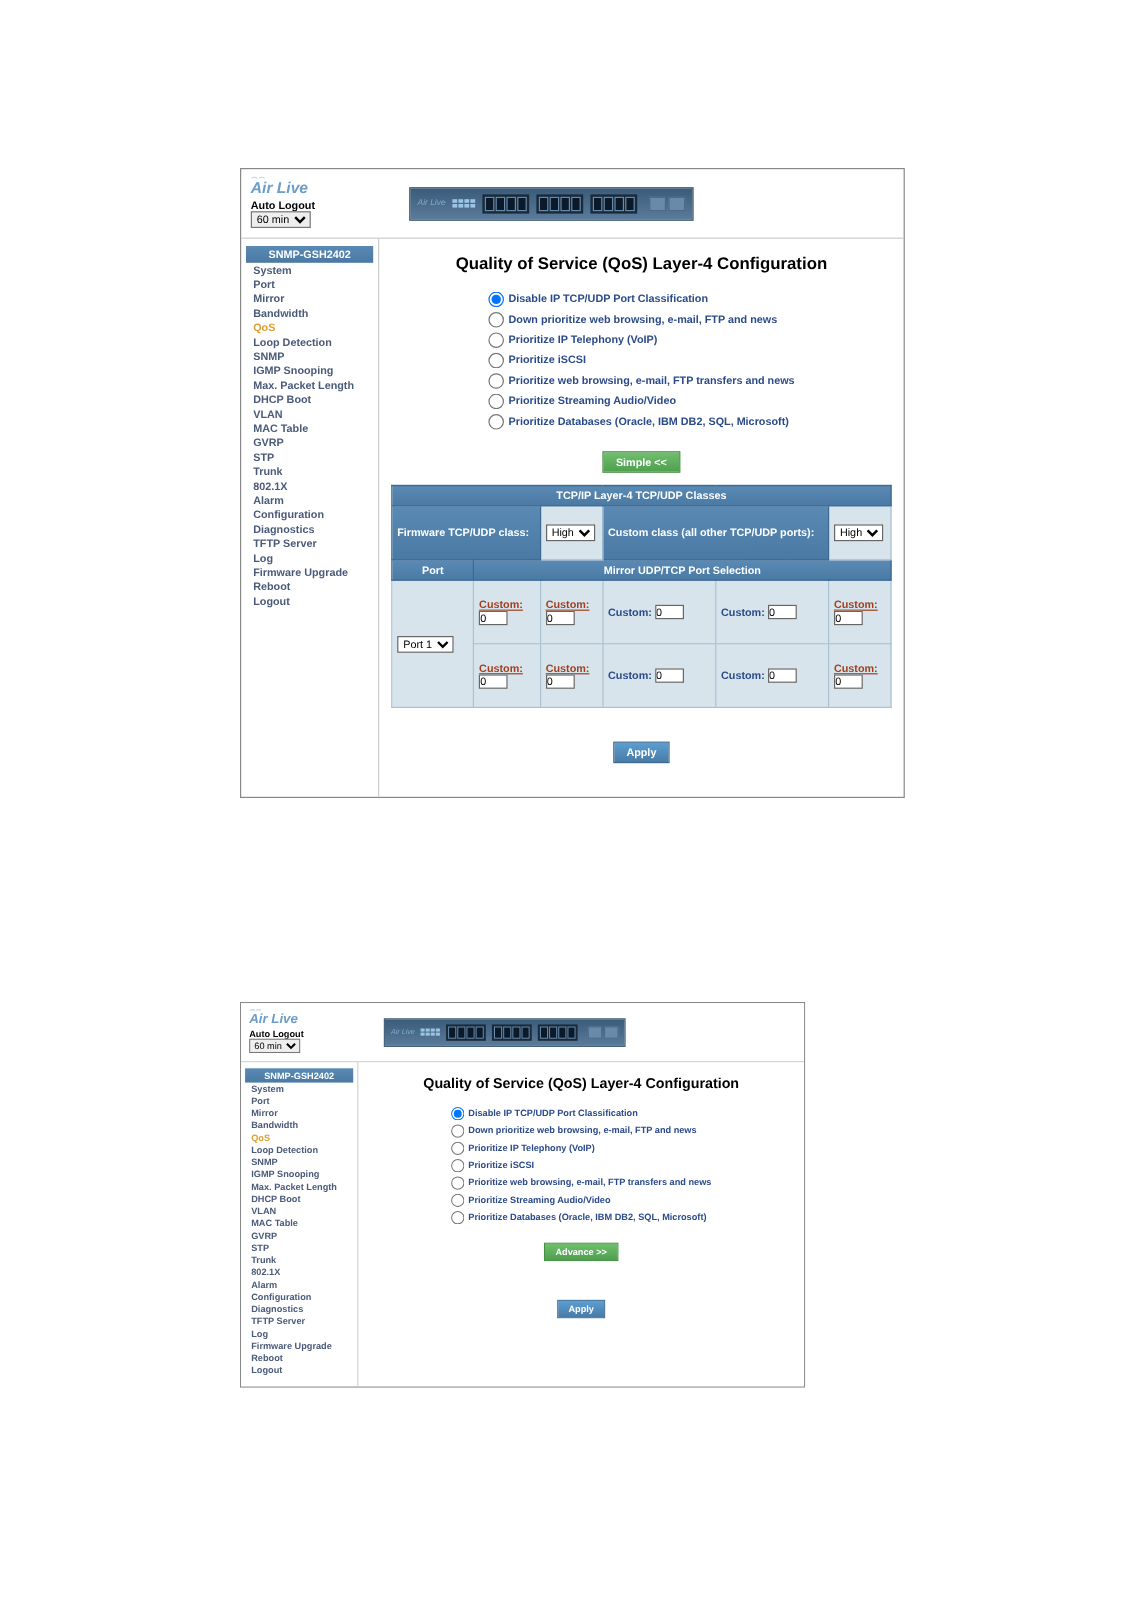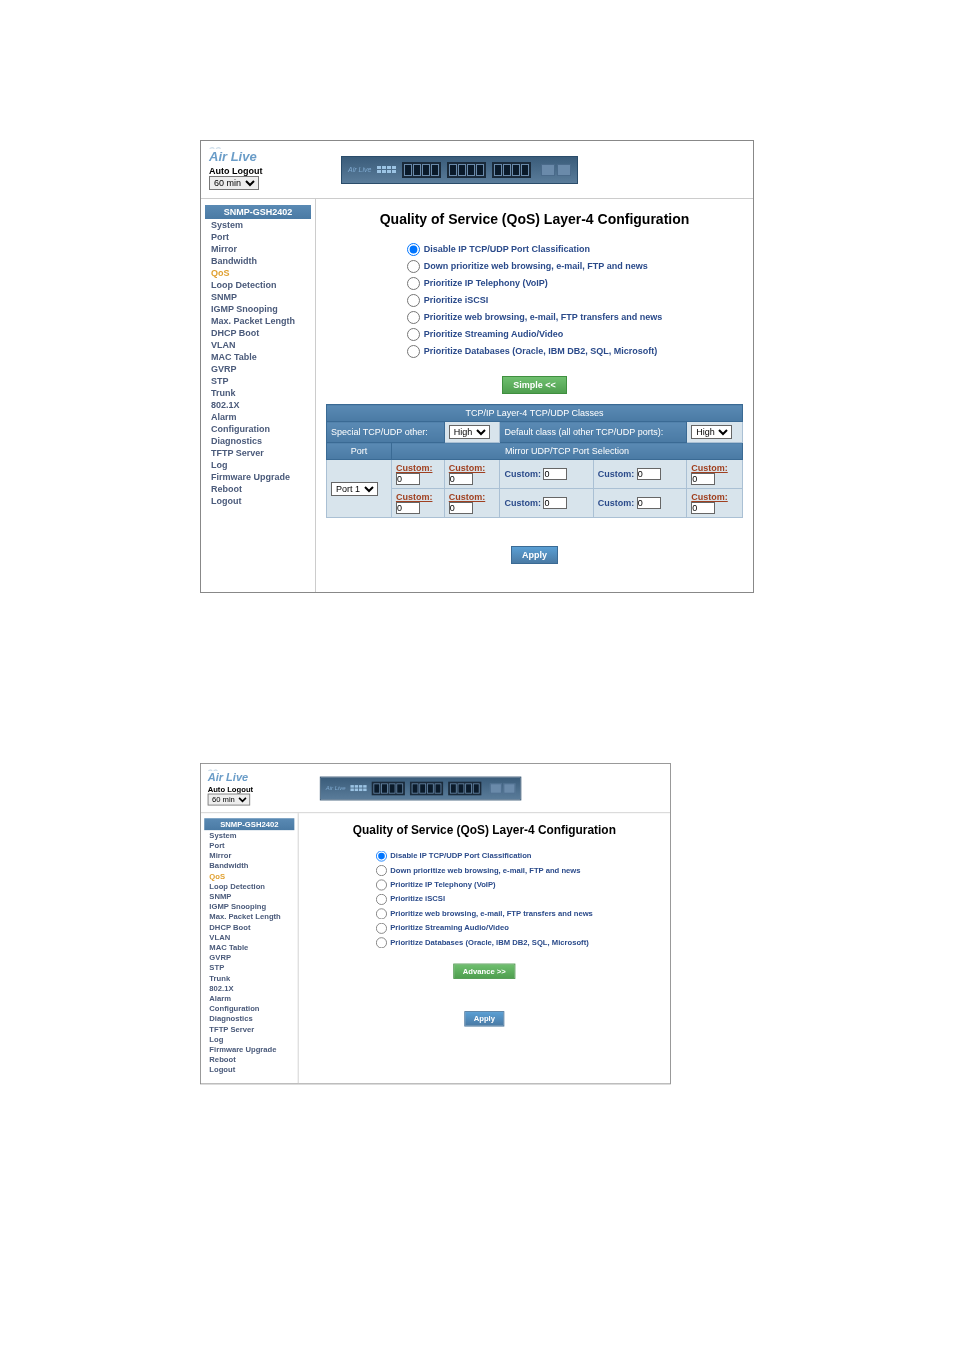--- a/index.html
+++ b/index.html
@@ -77,29 +77,29 @@
     border:1px solid #3f8f3f;
     cursor:pointer;
     margin:4px 0 10px 0;
   }
   .apply-btn { background: linear-gradient(#5a9fd4,#4a7aa4); border-color:#3a6a94; margin-top:10px; }
   
   .qos-table { width:100%; border-collapse:collapse; font-size:9px; }
   .qos-table th {
     background: linear-gradient(#5a8ab4,#4a7aa4);
     color:#fff;
-    font-weight:normal;
+    font-weight:bold;
     padding:3px 4px;
     border:1px solid #3a6a94;
     text-align:left;
   }
   .qos-table th.center { text-align:center; }
   .qos-table td {
     background:#d8e4ec;
-    padding:3px 4px;
+    padding:15px 4px;
     border:1px solid #aac0d4;
     font-weight:bold;
     color:#2a4a8a;
     text-align:left;
   }
   .qos-table select, .qos-table input[type=text] {
     font-size:9px; border:1px solid #666; background:#fff;
   }
   .qos-table input[type=text] { width:24px; }
   .custom-cell span { display:block; color:#a04020; text-decoration:underline; font-weight:bold; }
@@ -201,25 +201,25 @@
       <div class="radio-list" id="radio-list-1"><div class="radio-row"><input type="radio" name="qos-radio-list-1" checked="" style=""><span>Disable IP TCP/UDP Port Classification</span></div><div class="radio-row"><input type="radio" name="qos-radio-list-1" style=""><span>Down prioritize web browsing, e-mail, FTP and news</span></div><div class="radio-row"><input type="radio" name="qos-radio-list-1" style=""><span>Prioritize IP Telephony (VoIP)</span></div><div class="radio-row"><input type="radio" name="qos-radio-list-1" style=""><span>Prioritize iSCSI</span></div><div class="radio-row"><input type="radio" name="qos-radio-list-1" style=""><span>Prioritize web browsing, e-mail, FTP transfers and news</span></div><div class="radio-row"><input type="radio" name="qos-radio-list-1" style=""><span>Prioritize Streaming Audio/Video</span></div><div class="radio-row"><input type="radio" name="qos-radio-list-1" style=""><span>Prioritize Databases (Oracle, IBM DB2, SQL, Microsoft)</span></div></div>
       <br>
       <span class="simple-btn">Simple &lt;&lt;</span>
       
       <table class="qos-table">
         <tbody>
               <tr>
                 <th colspan="7" class="center">TCP/IP Layer-4 TCP/UDP Classes</th>
               </tr>
         <tr>
-          <th colspan="2">Special TCP/UDP other:</th>
+          <th colspan="2">Firmware TCP/UDP class:</th>
           <td colspan="1">
             <select><option>High</option></select>
           </td>
-          <th colspan="3">Default class (all other TCP/UDP ports):</th>
+          <th colspan="3">Custom class (all other TCP/UDP ports):</th>
           <td>
             <select><option>High</option></select>
           </td>
         </tr>
         <tr>
           <th class="center">Port</th>
           <th colspan="6" class="center">Mirror UDP/TCP Port Selection</th>
         </tr>
         <tr>
           <td rowspan="2">

